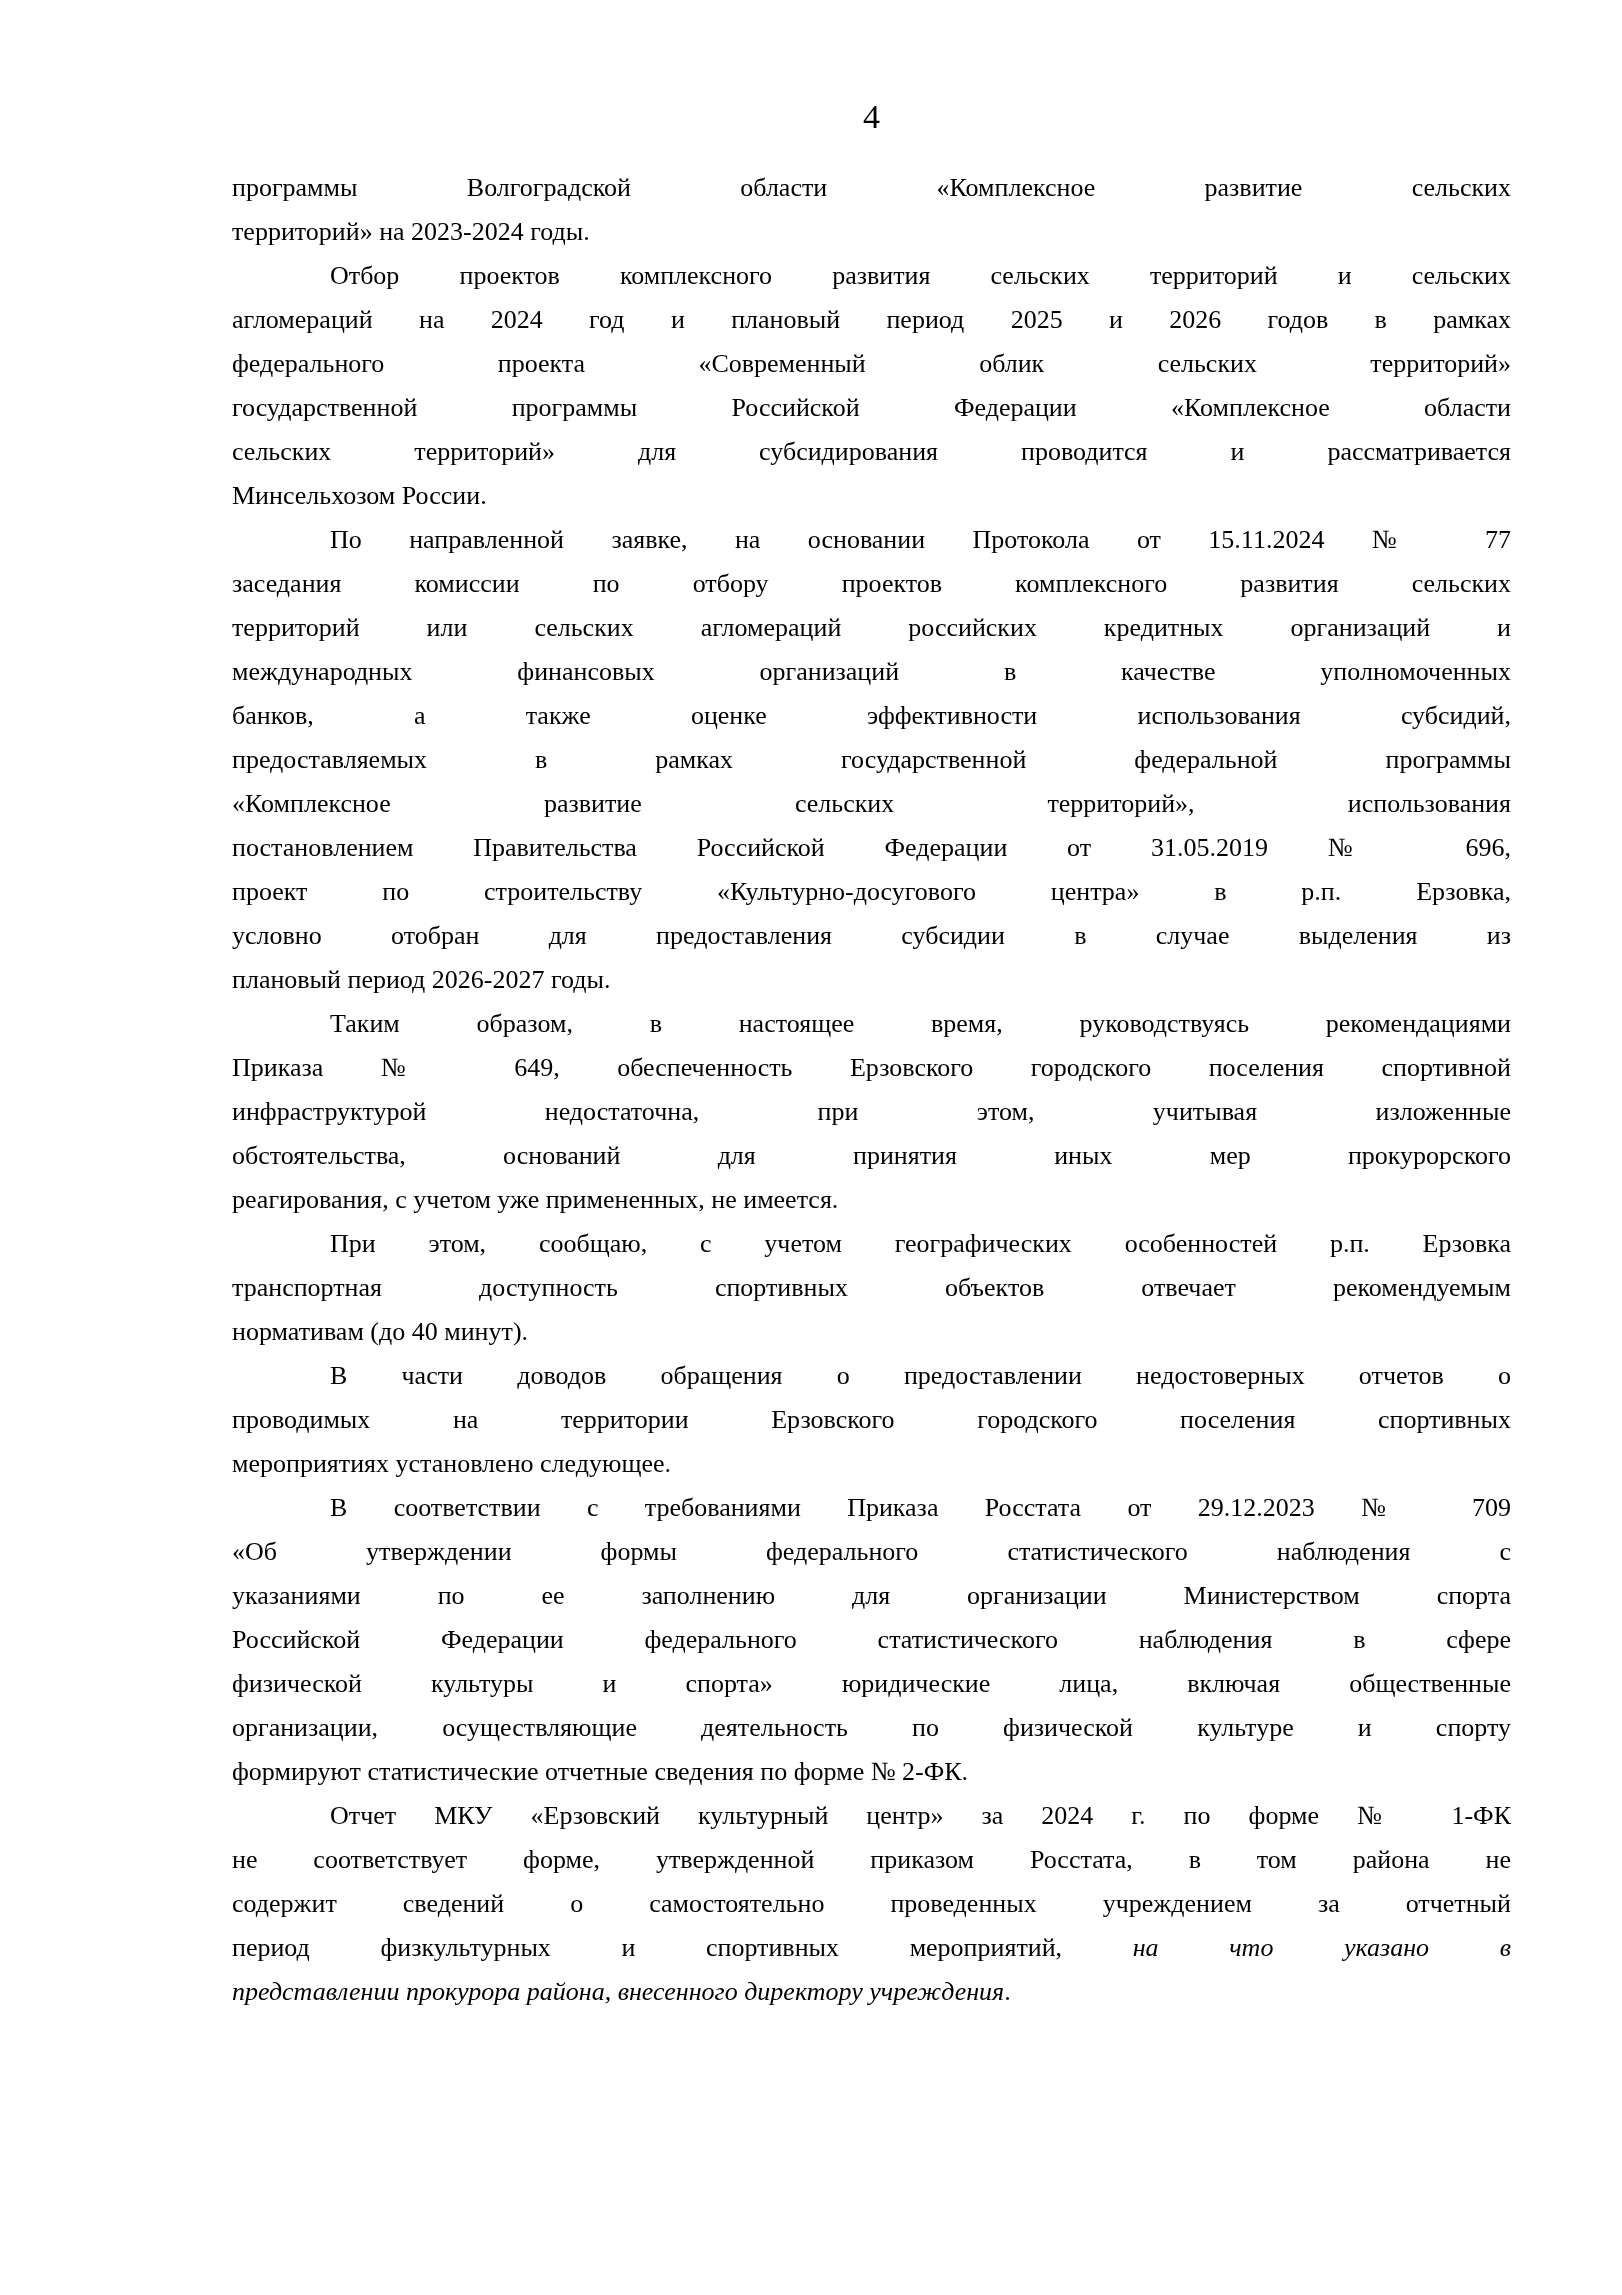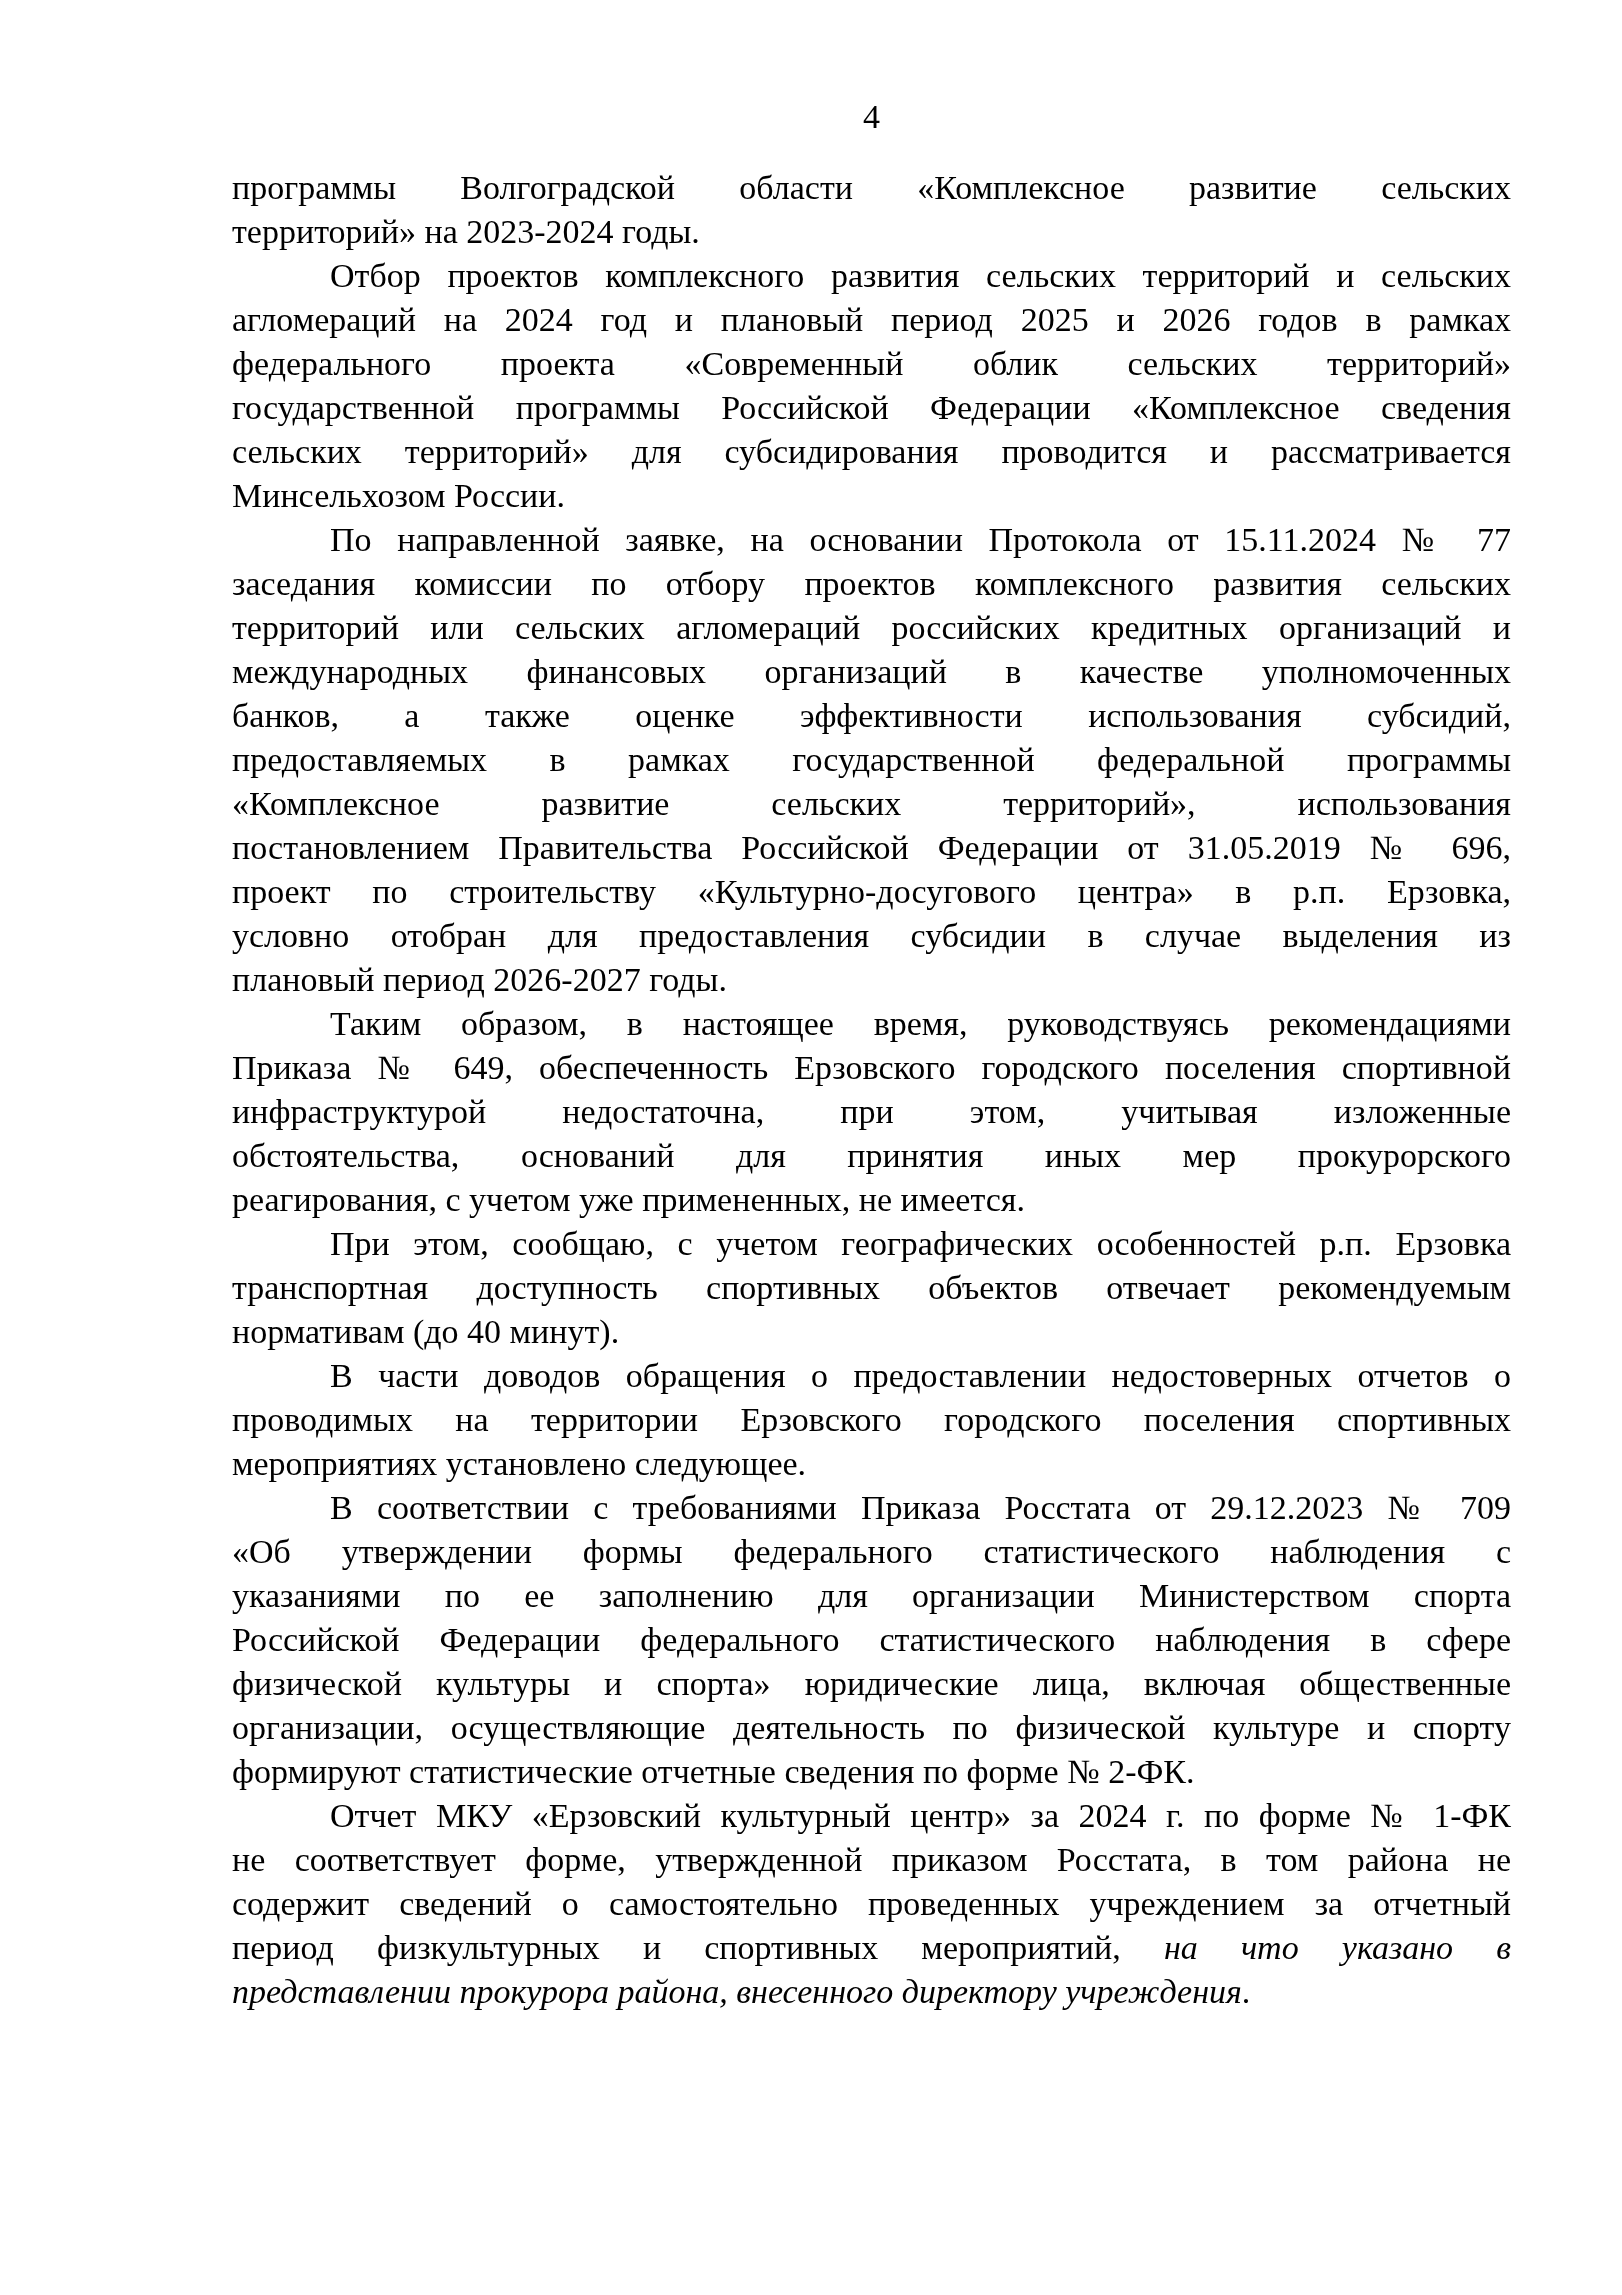--- a/index.html
+++ b/index.html
@@ -23,21 +23,21 @@
     width: 1279px;
     text-align: center;
     font-size: 34px;
     line-height: 44px;
   }
   .doc-body {
     position: absolute;
     top: 166px;
     left: 232px;
     width: 1279px;
-    font-size: 34px;
+    font-size: 26px;
     line-height: 44px;
   }
   .paragraph {
     margin: 0;
   }
   .line {
     text-align: justify;
     text-align-last: justify;
     white-space: normal;
   }
@@ -58,21 +58,21 @@
   <div class="page-number">4</div>
   <div class="doc-body">
       <div class="paragraph">
         <div class="line"><span>программы Волгоградской области «Комплексное развитие сельских</span></div>
         <div class="line last"><span>территорий» на 2023-2024 годы.</span></div>
       </div>
       <div class="paragraph">
         <div class="line indent"><span>Отбор проектов комплексного развития сельских территорий и сельских</span></div>
         <div class="line"><span>агломераций на 2024 год и плановый период 2025 и 2026 годов в рамках</span></div>
         <div class="line"><span>федерального проекта «Современный облик сельских территорий»</span></div>
-        <div class="line"><span>государственной программы Российской Федерации «Комплексное сведения</span></div>
+        <div class="line"><span>государственной программы Российской Федерации «Комплексное области</span></div>
         <div class="line"><span>сельских территорий» для субсидирования проводится и рассматривается</span></div>
         <div class="line last"><span>Минсельхозом России.</span></div>
       </div>
       <div class="paragraph">
         <div class="line indent"><span>По направленной заявке, на основании Протокола от 15.11.2024 № 77</span></div>
         <div class="line"><span>заседания комиссии по отбору проектов комплексного развития сельских</span></div>
         <div class="line"><span>территорий или сельских агломераций российских кредитных организаций и</span></div>
         <div class="line"><span>международных финансовых организаций в качестве уполномоченных</span></div>
         <div class="line"><span>банков, а также оценке эффективности использования субсидий,</span></div>
         <div class="line"><span>предоставляемых в рамках государственной федеральной программы</span></div>

